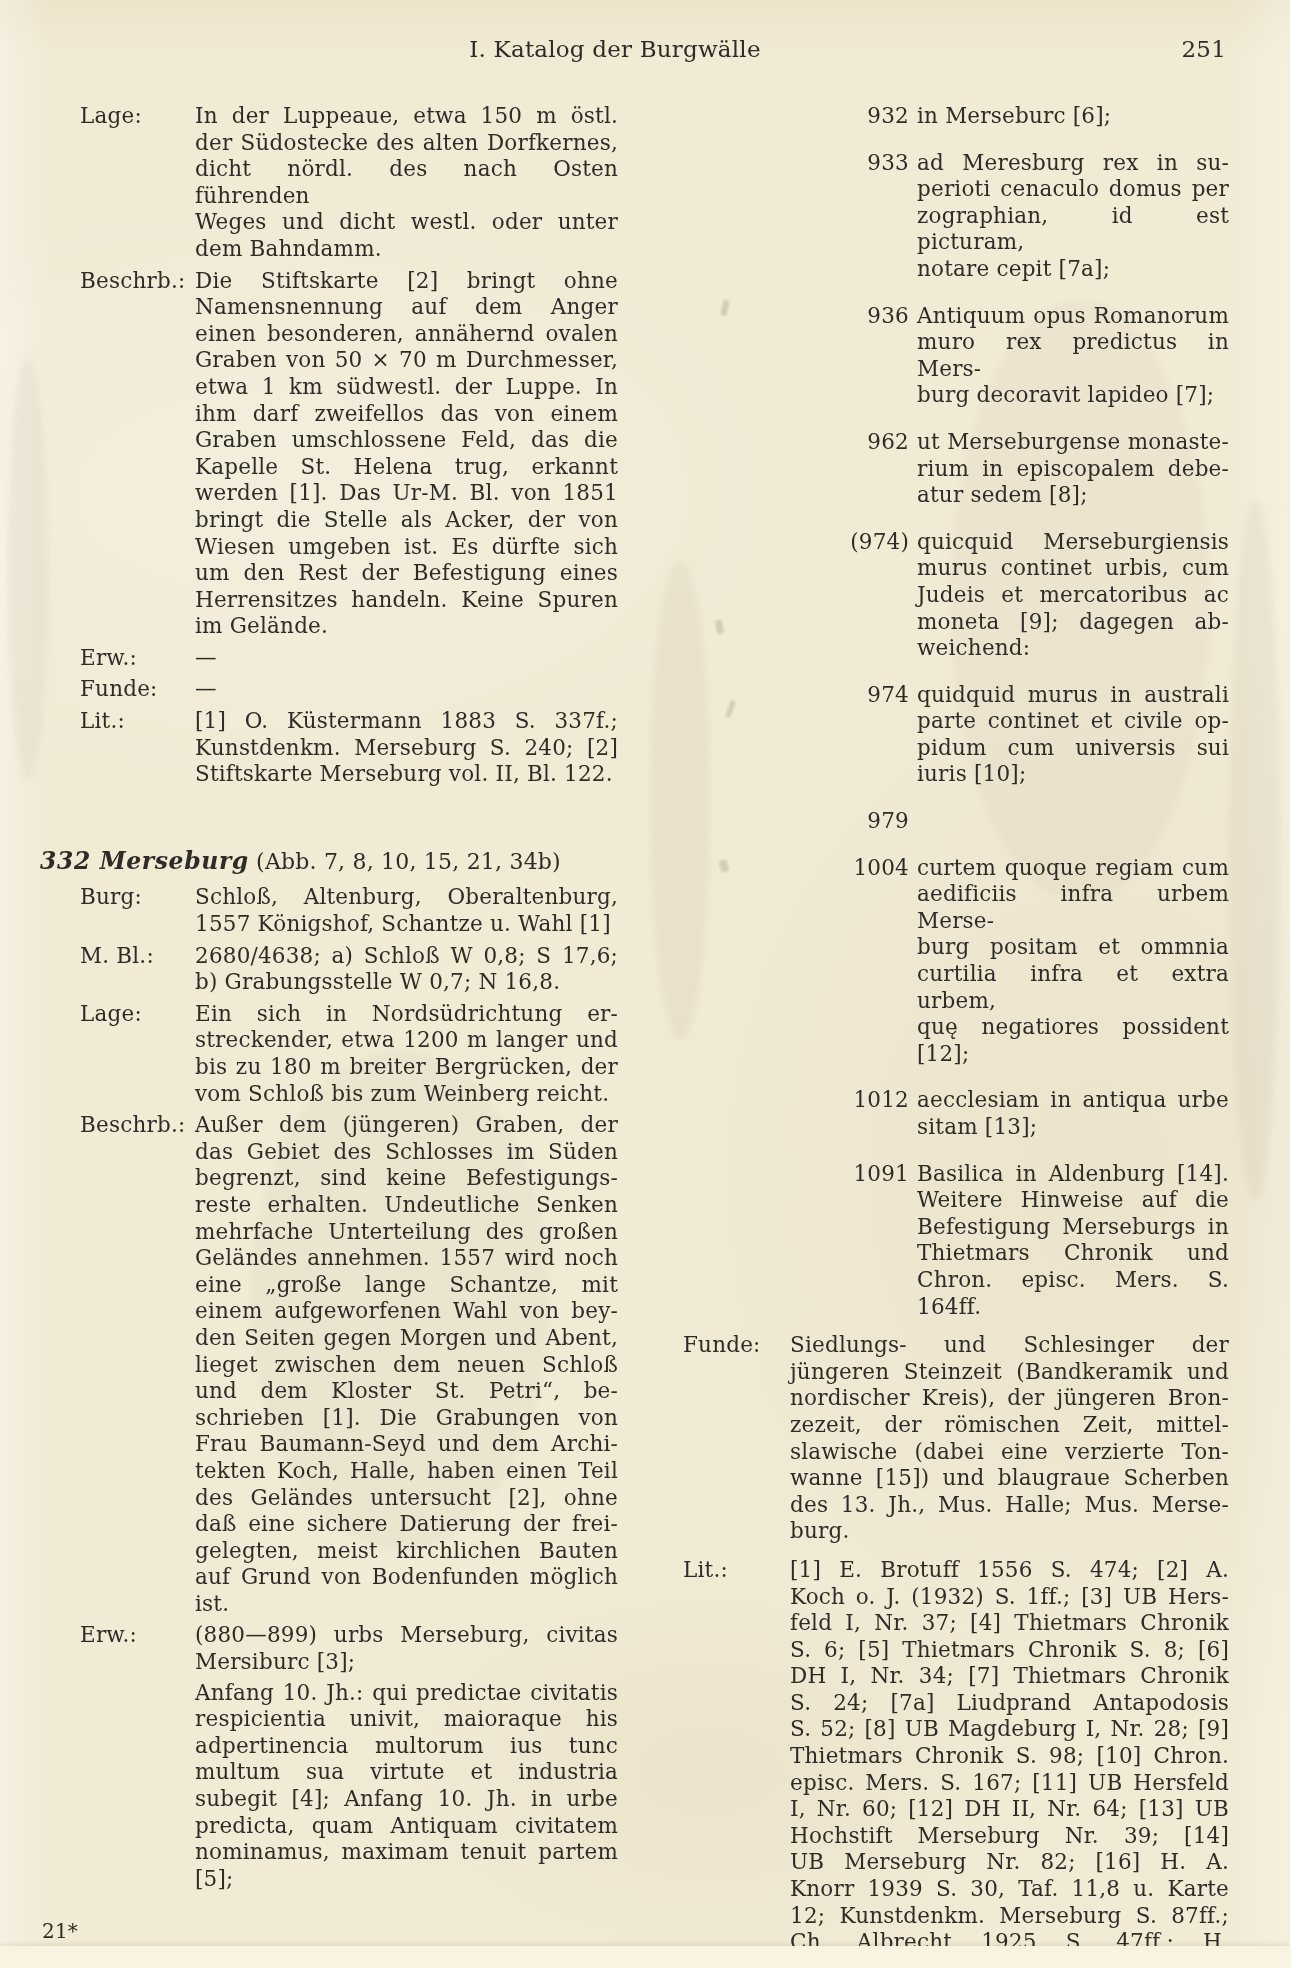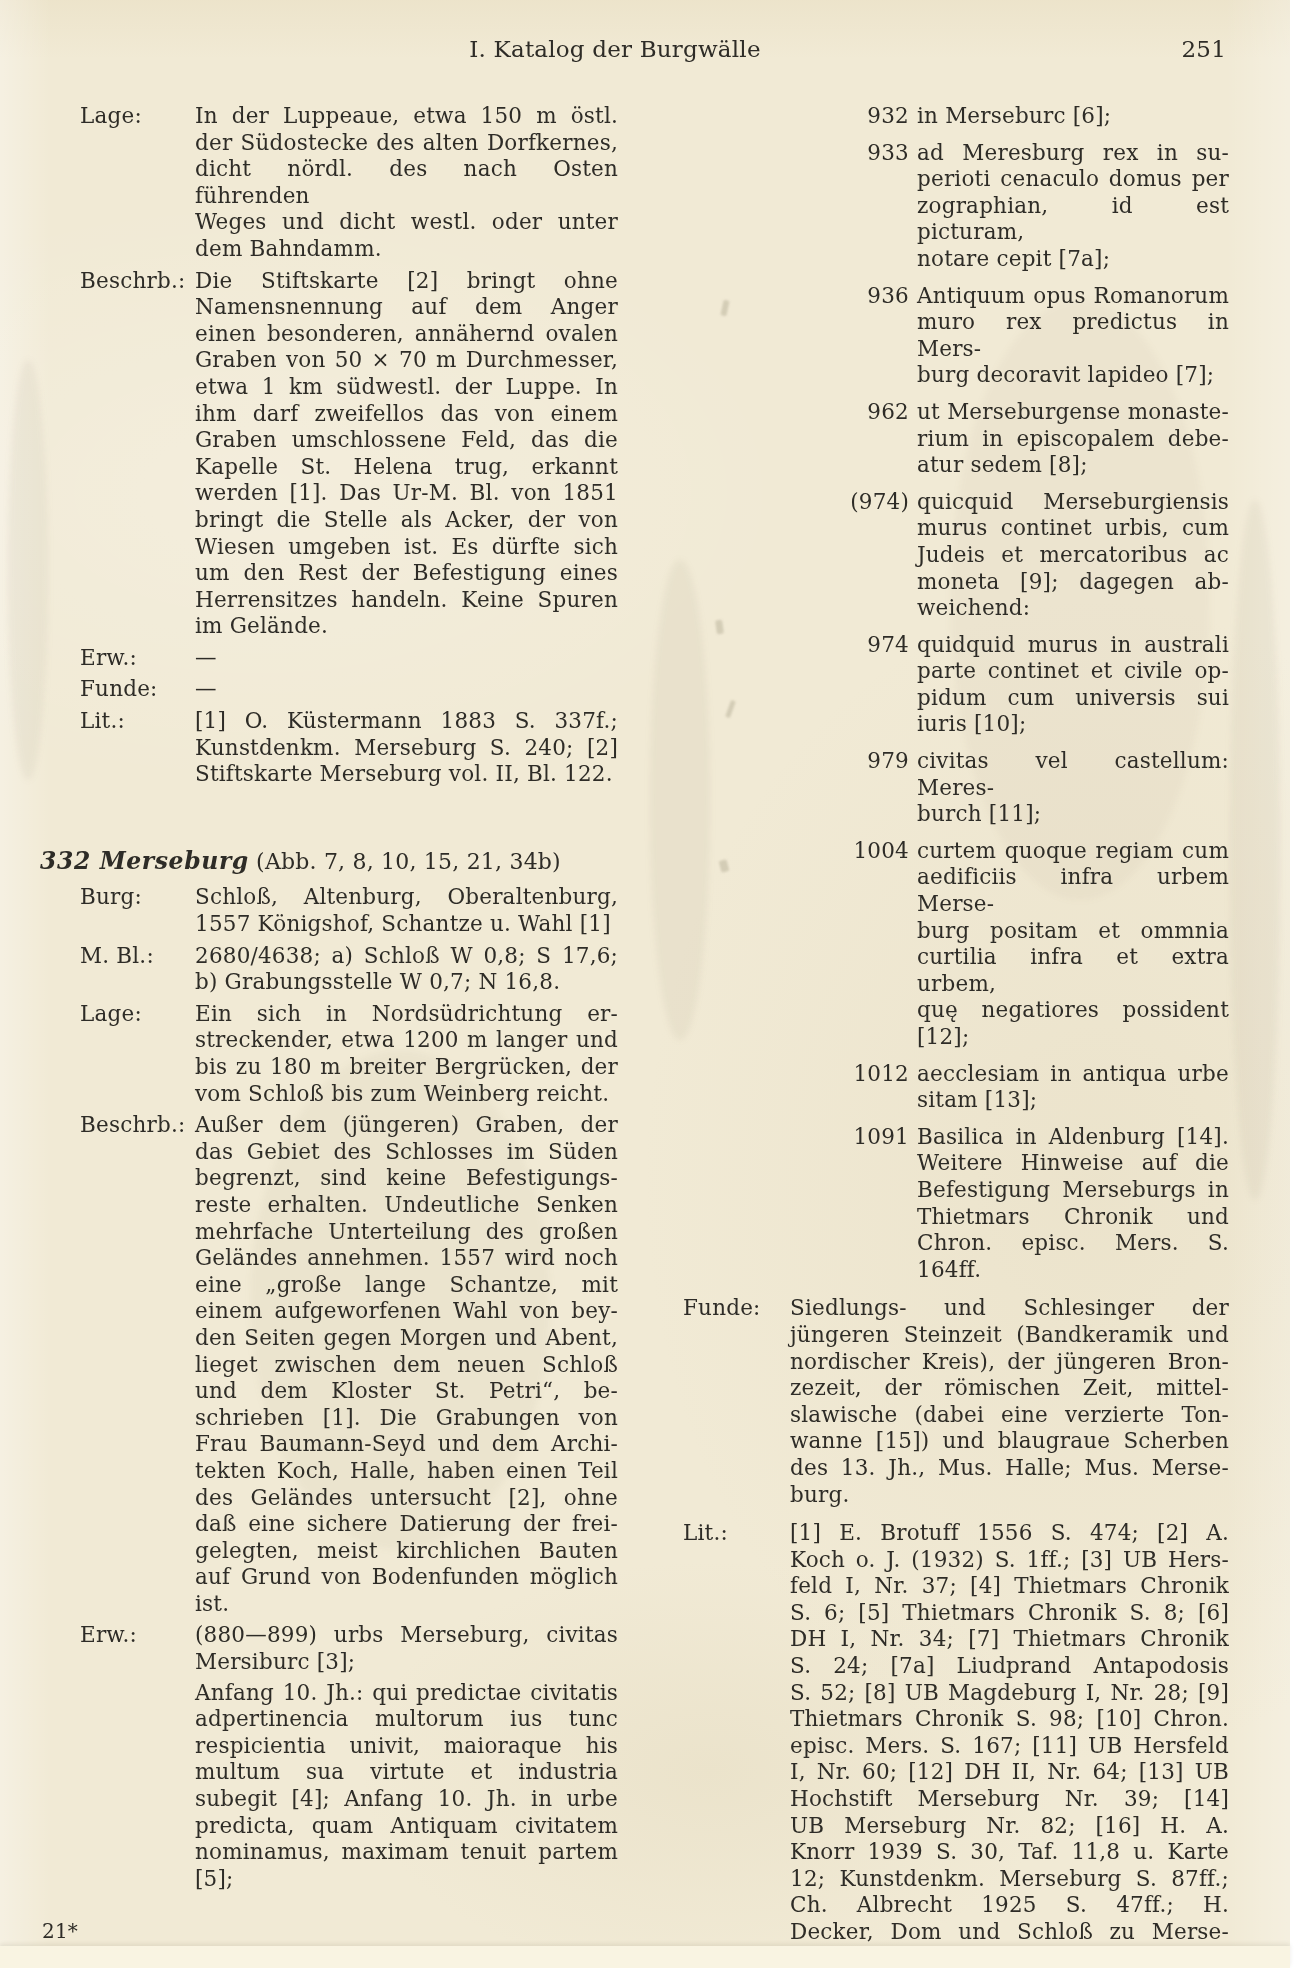--- a/index.html
+++ b/index.html
@@ -29,21 +29,21 @@
   .row:first-child{margin-top:0;}
   .lbl{width:155px;padding-left:40px;box-sizing:border-box;flex:0 0 auto;}
   .rightc .lbl{width:107px;padding-left:0;}
   .rightc .row{margin-top:12px;}
   .txt{flex:1;min-width:0;}
   .para + .para{margin-top:4px;}
   .line{text-align:justify;text-align-last:justify;white-space:normal;}
   .line.noj{text-align-last:left;}
   .entry-head{margin-top:60px;margin-bottom:9px;font-size:22px;}
   .ehnum,.ehname{font-weight:bold;font-style:italic;font-size:23.5px;letter-spacing:0.6px;}
-  .yrow{display:flex;margin-top:10px;}
+  .yrow{display:flex;margin-top:20px;}
   .yrow:first-child{margin-top:0;}
   .yr{width:226px;text-align:right;flex:0 0 auto;}
   .ytxt{flex:1;margin-left:8px;min-width:0;}
   .sig{position:absolute;left:42px;top:1918px;font-size:20px;}
   .bottom-strip{position:absolute;left:0;bottom:0;width:100%;height:22px;background:#f9f4e2;box-shadow:0 -2px 4px rgba(80,70,40,0.10);}
   .stain{position:absolute;pointer-events:none;filter:blur(3px);}
   .smudge{background:rgba(125,113,78,0.07);border-radius:50%;}
   .mark{background:rgba(95,88,60,0.20);border-radius:2px;filter:blur(1px);}
 </style>
 </head>
@@ -184,22 +184,22 @@
       </div>
       <div class="row">
         <div class="lbl">Erw.:</div>
         <div class="txt">
           <div class="para">
             <div class="line">(880—899) urbs Merseburg, civitas</div>
             <div class="line noj">Mersiburc [3];</div>
           </div>
           <div class="para">
             <div class="line">Anfang 10. Jh.: qui predictae civitatis</div>
+            <div class="line">respicientia univit, maioraque his</div>
             <div class="line">adpertinencia multorum ius tunc</div>
-            <div class="line">respicientia univit, maioraque his</div>
             <div class="line">multum sua virtute et industria</div>
             <div class="line">subegit [4]; Anfang 10. Jh. in urbe</div>
             <div class="line">predicta, quam Antiquam civitatem</div>
             <div class="line">nominamus, maximam tenuit partem</div>
             <div class="line noj">[5];</div>
           </div>
         </div>
       </div>
     </div>
   <div class="col rightc" id="right-col">
@@ -248,24 +248,20 @@
         <div class="yr">974</div>
         <div class="ytxt">
           <div class="line">quidquid murus in australi</div>
           <div class="line">parte continet et civile op-</div>
           <div class="line">pidum cum universis sui</div>
           <div class="line noj">iuris [10];</div>
         </div>
       </div>
       <div class="yrow">
         <div class="yr">979</div>
-        <div class="ytxt">
-          <div class="line">civitas vel castellum: Meres-</div>
-          <div class="line noj">burch [11];</div>
-        </div>
       </div>
       <div class="yrow">
         <div class="yr">1004</div>
         <div class="ytxt">
           <div class="line">curtem quoque regiam cum</div>
           <div class="line">aedificiis infra urbem Merse-</div>
           <div class="line">burg positam et ommnia</div>
           <div class="line">curtilia infra et extra urbem,</div>
           <div class="line">quę negatiores possident</div>
           <div class="line noj">[12];</div>

